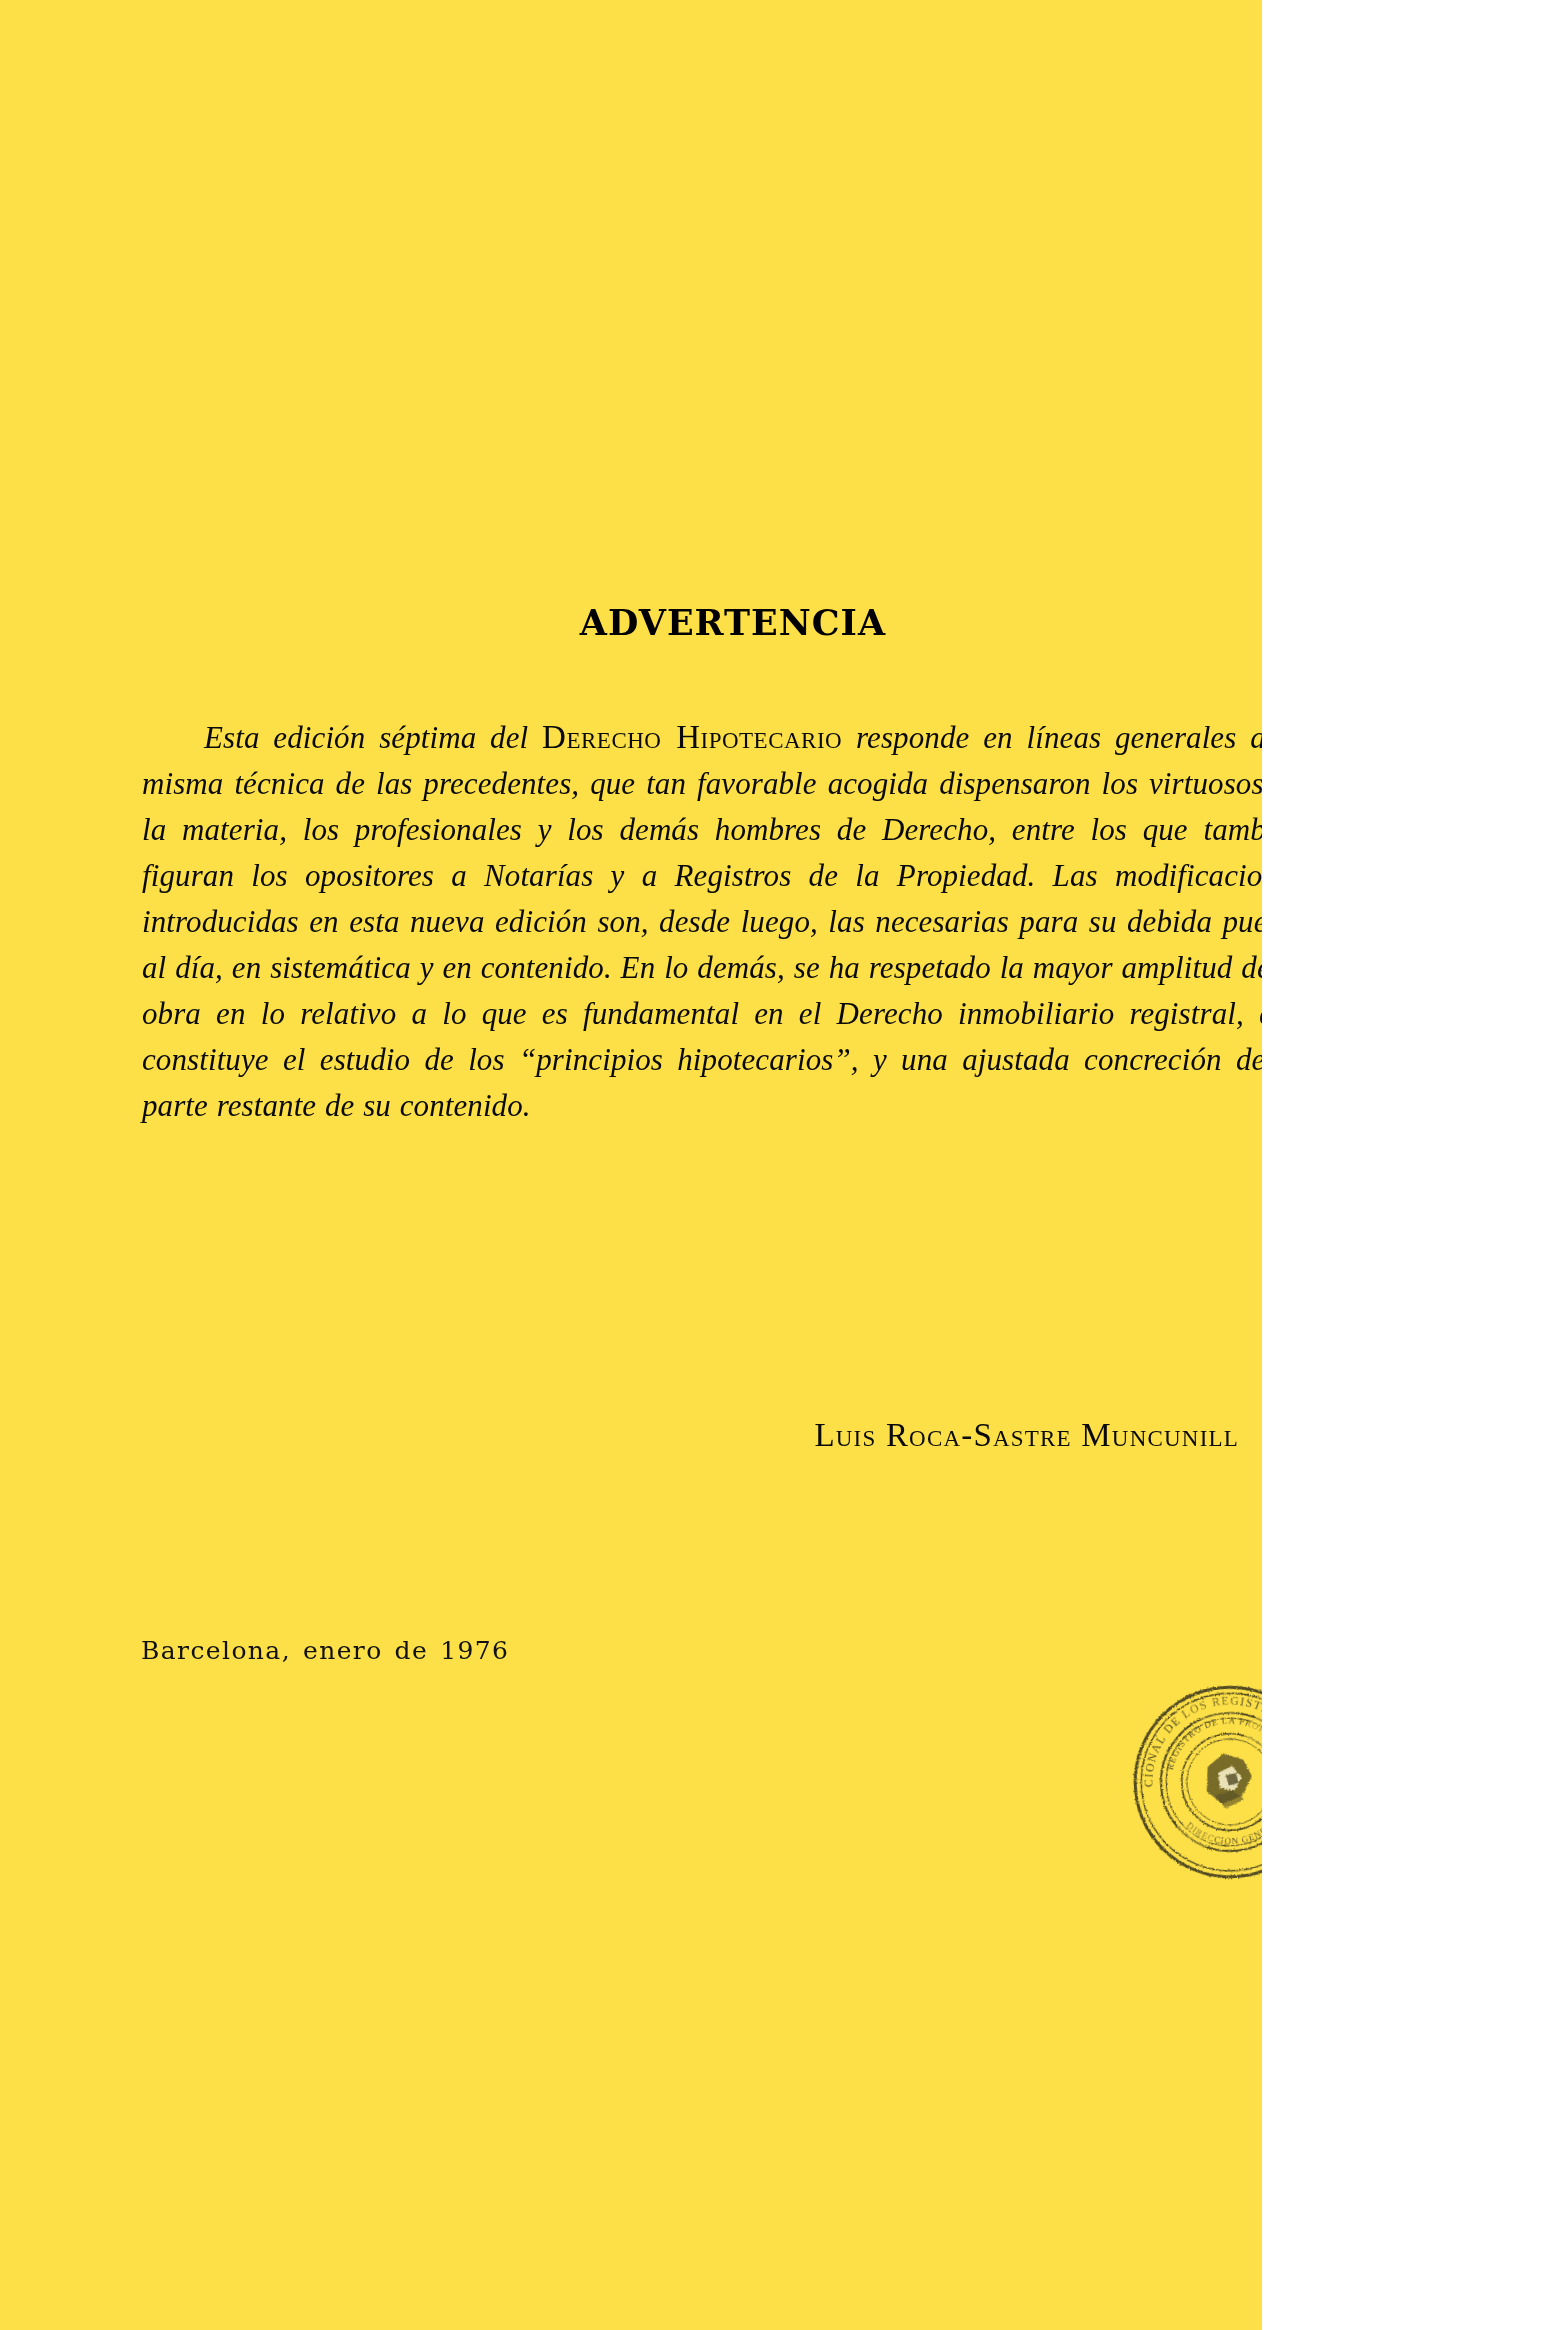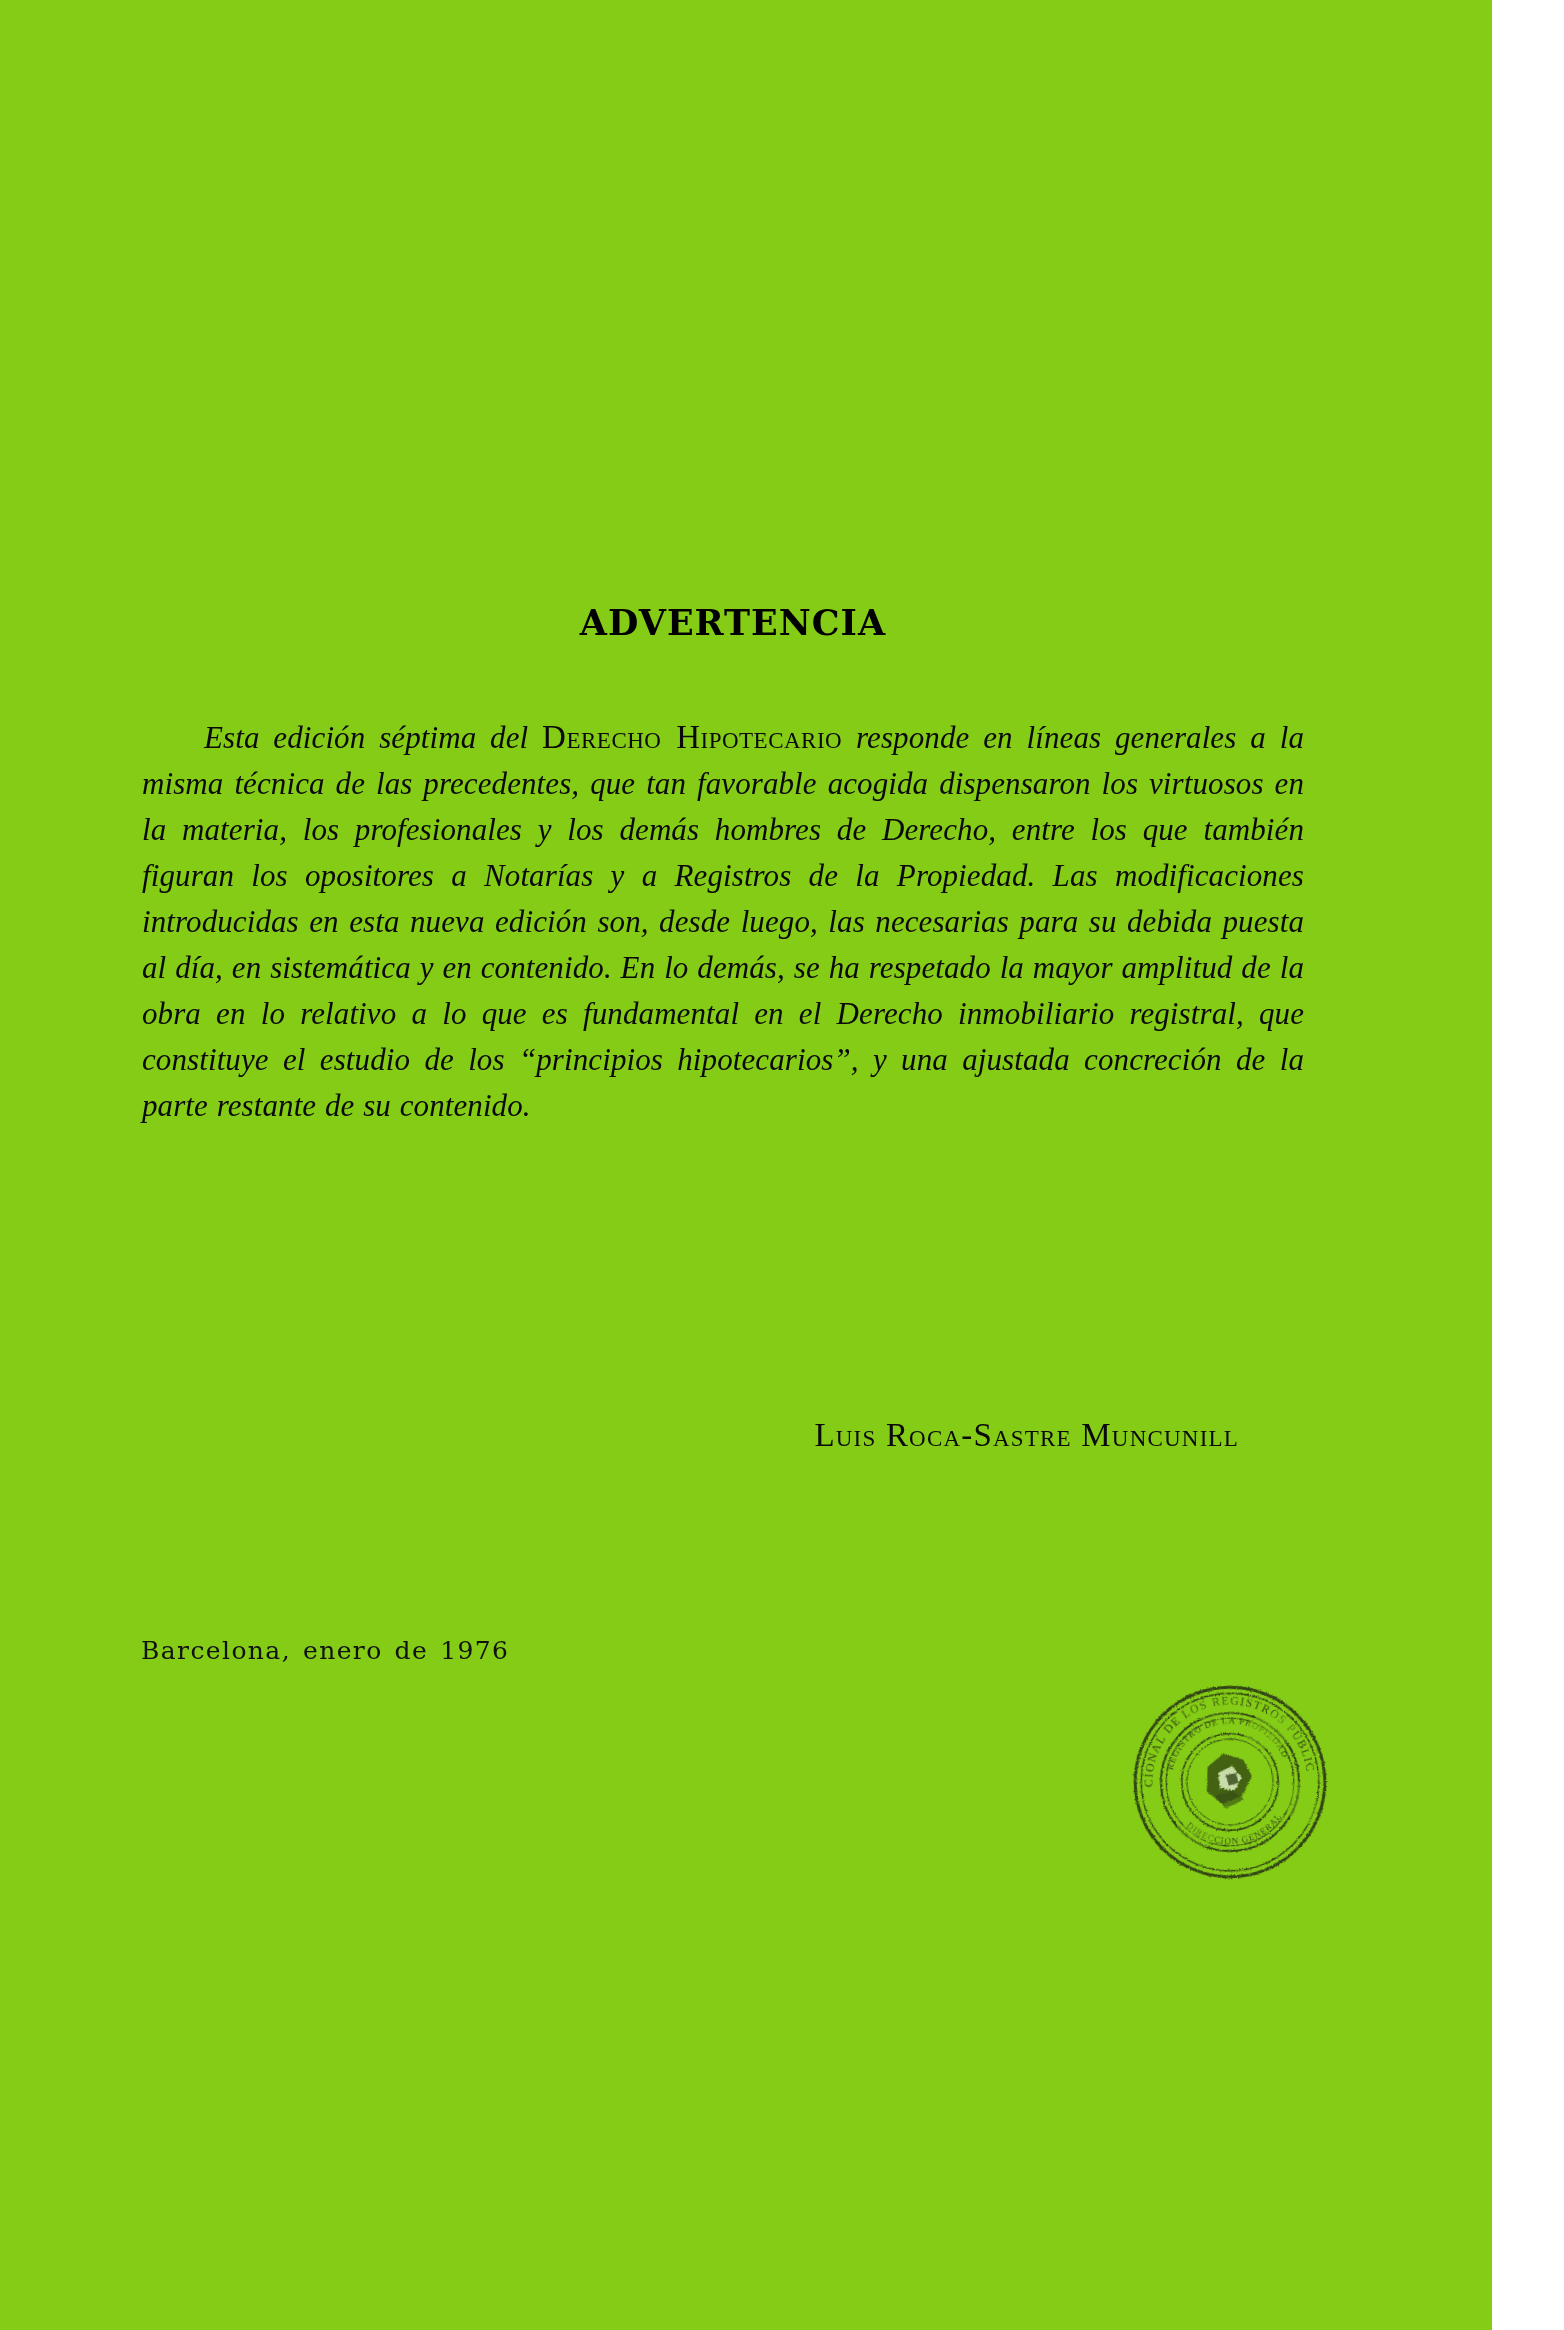--- a/index.html
+++ b/index.html
@@ -2,23 +2,23 @@
 <html style="font-size:14px"><head>
 <meta charset="utf-8">
 <style>
   html, body {
     margin: 0;
     padding: 0;
     background: #ffffff;
   }
   .page {
     position: relative;
-    width: 1492px;
+    width: 1262px;
     height: 2330px;
-    background: #84cc16;
+    background: #fde047;
     overflow: hidden;
     font-family: "Liberation Serif", "DejaVu Serif", serif;
     color: #0d0d0d;
   }
 
   
   .title {
     position: absolute;
     top: 579px;
     left: 0;

